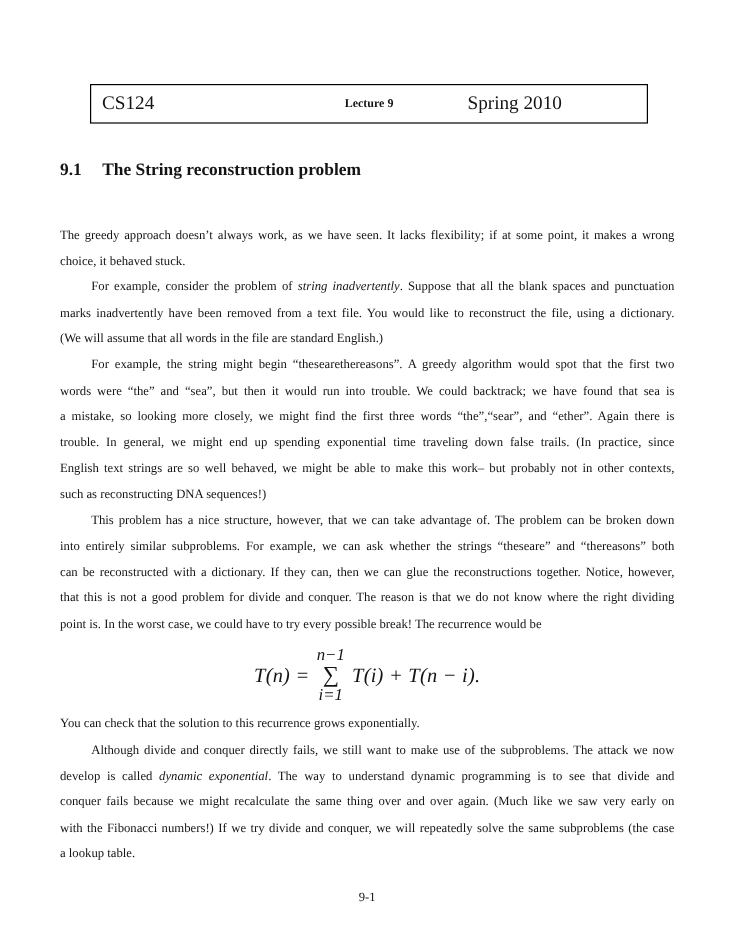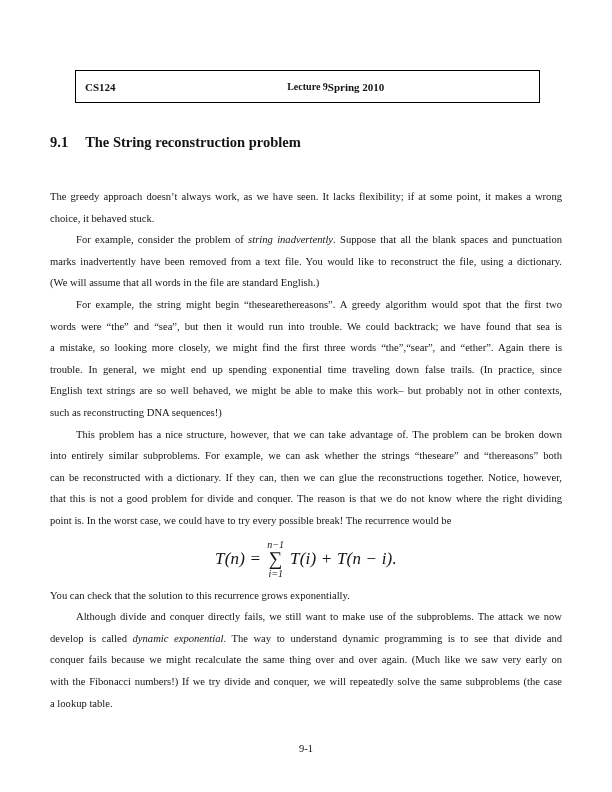--- a/index.html
+++ b/index.html
@@ -23,25 +23,25 @@
     top: 70px;
     width: 465px;
     height: 33px;
     box-sizing: border-box;
     border: 1.5px solid #000;
     display: flex;
     align-items: center;
   }
   .hb-left, .hb-right {
     flex: 1;
-    font-weight: bold;
-    font-size: 11px;
+    font-weight: normal;
+    font-size: 16px;
   }
   .hb-left  { text-align: left;  padding-left: 9px; }
-  .hb-right { text-align: left; padding-right: 9px; }
+  .hb-right { text-align: center; padding-right: 9px; }
   .hb-center {
     font-weight: bold;
     font-size: 10px;
     white-space: nowrap;
   }
   
   .section-heading {
     position: absolute;
     left: 50px;
     top: 134px;
@@ -80,21 +80,21 @@
     letter-spacing: 0.2px;
   }
   .sum {
     display: inline-flex;
     flex-direction: column;
     align-items: center;
     line-height: 1;
     margin: 0 1px;
   }
   .sum-upper, .sum-lower {
-    font-size: 10px;
+    font-size: 14px;
     font-style: italic;
     line-height: 1.1;
   }
   .sum-sigma {
     font-size: 19px;
     line-height: 0.95;
     font-style: normal;
   }
   
   .footer {

